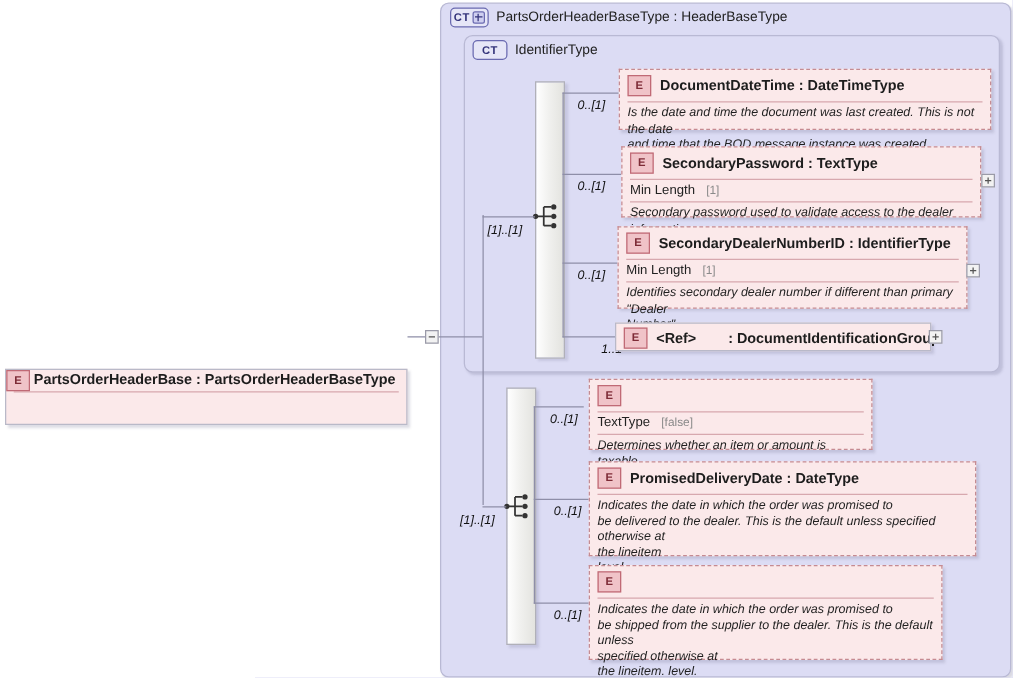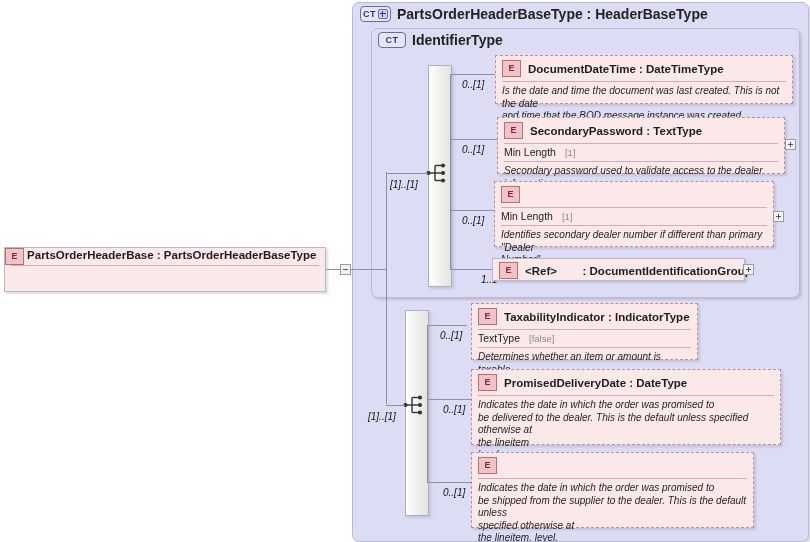--- a/index.html
+++ b/index.html
@@ -46,21 +46,21 @@
     position:relative;
   }
   .badge-ct .plusglyph::before,
   .badge-ct .plusglyph::after{
     content:"";position:absolute;background:#33337a;
   }
   .badge-ct .plusglyph::before{left:1px;right:1px;top:3px;height:1px;}
   .badge-ct .plusglyph::after{top:1px;bottom:1px;left:3px;width:1px;}
 
   .panel-title{
-    font-size:14px;font-weight:bold;color:#222;text-align:center;
+    font-size:11px;font-weight:normal;color:#222;text-align:center;
   }
 
   
   .ebox{
     position:absolute;
     background:#fbe9ea;
     border:1px dashed #c58b92;
     box-sizing:border-box;
     box-shadow:2px 2px 2px rgba(120,120,150,.25);
   }
@@ -106,20 +106,21 @@
     white-space:pre-line;
   }
 
   
   .rootbox{
     position:absolute;
     background:#fbe9ea;
     border:1px solid #b9b9c8;
     box-shadow:2px 2px 2px rgba(120,120,150,.25);
     box-sizing:border-box;
+    margin-top:48px;
   }
 
   
   .ln{position:absolute;background:#8e8ea8;}
   .ln.h{height:1px;}
   .ln.v{width:1px;}
 
   .occ{
     position:absolute;
     font-style:italic;
@@ -237,20 +238,21 @@
       <span class="facet-val">[1]</span>
     </div>
     <div class="hr"></div>
     <div class="annot">Secondary password used to validate access to the dealer information</div>
   </div>
   <div class="exp plus" style="left:785px;top:139px;"></div>
 
   <div class="ebox" style="left:494px;top:181px;width:280px;height:66px;">
     <div class="row-title">
       <span class="badge-e">E</span>
+      <span class="etitle">SecondaryDealerNumberID : IdentifierType</span>
     </div>
     <div class="hr"></div>
     <div class="facet">
       <span class="facet-name">Min Length</span>
       <span class="facet-val">[1]</span>
     </div>
     <div class="hr"></div>
     <div class="annot">Identifies secondary dealer number if different than primary "Dealer
 Number"</div>
   </div>
@@ -286,21 +288,20 @@
   <div class="ln h" style="left:427px;top:482px;width:44px;"></div>
   <div class="ln v" style="left:427px;top:325px;height:158px;"></div>
 
   <div class="occ" style="left:440px;top:313px;">0..[1]</div>
   <div class="occ" style="left:443px;top:387px;">0..[1]</div>
   <div class="occ" style="left:443px;top:470px;">0..[1]</div>
 
   <div class="ebox" style="left:471px;top:303px;width:227px;height:57px;">
     <div class="row-title">
       <span class="badge-e">E</span>
-      <span class="etitle">TaxabilityIndicator : IndicatorType</span>
     </div>
     <div class="hr"></div>
     <div class="facet">
       <span class="facet-name">TextType</span>
       <span class="facet-val">[false]</span>
     </div>
     <div class="hr"></div>
     <div class="annot">Determines whether an item or amount is taxable.</div>
   </div>
 

